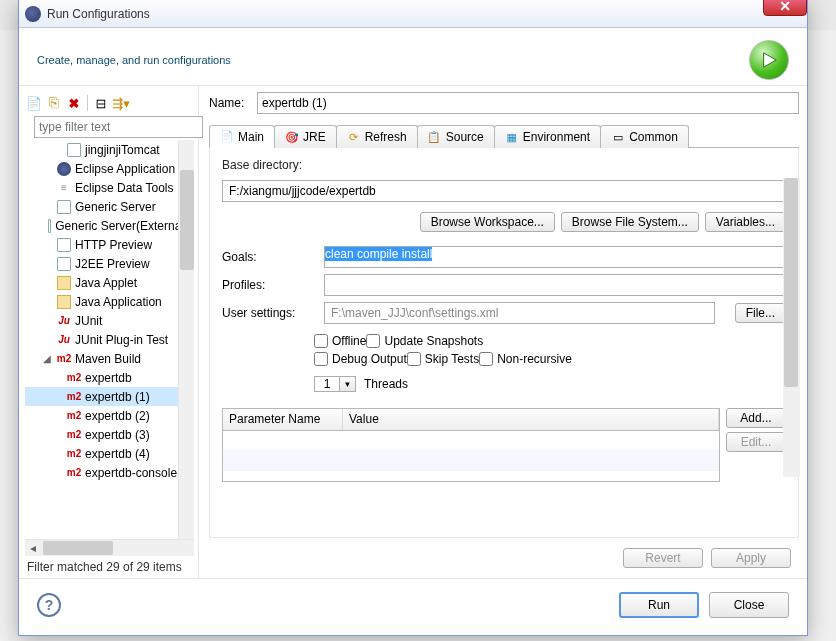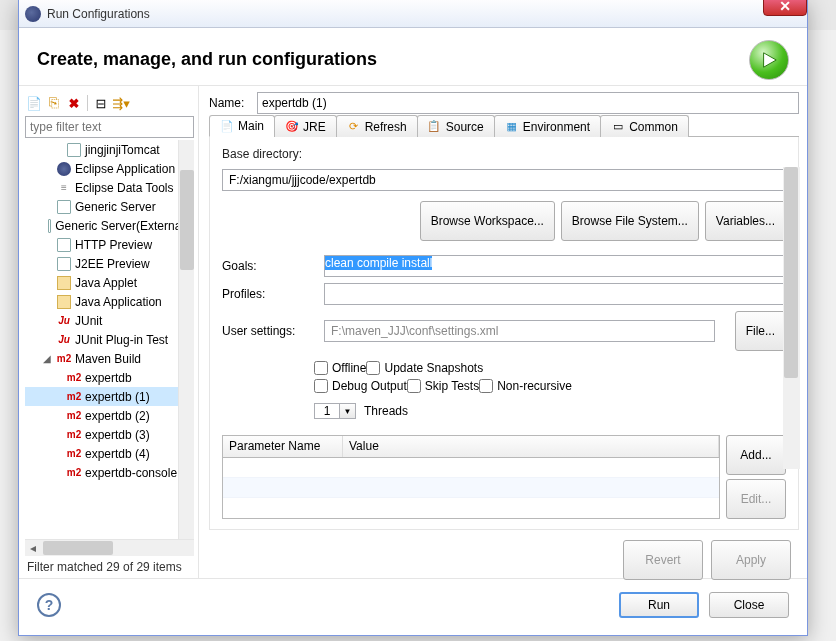--- a/index.html
+++ b/index.html
@@ -8,31 +8,31 @@
 .bg-clutter { position: absolute; top: 0; left: 0; width: 100%; height: 30px; background: #e8e8e8; display: flex; align-items: center; gap: 60px; padding-left: 200px; color: #888; }
 .bg-clutter span { font-size: 11px; }
 
 .window { position: absolute; top: 0; left: 18px; width: 790px; height: 636px; background: #fff; border: 1px solid #7a96df; border-top: none; box-shadow: 0 4px 20px rgba(0,0,0,0.3); }
 .titlebar { height: 28px; background: linear-gradient(#fdfdfe, #e7eef9); display: flex; align-items: center; padding: 0 6px; border-bottom: 1px solid #c0c8d8; position: relative; }
 .titlebar .eclipse-icon { width: 16px; height: 16px; margin-right: 6px; background: radial-gradient(circle at 40% 40%, #5b6b9e, #2c3970); border-radius: 50%; }
 .titlebar .title { font-size: 12px; color: #333; }
 .close-btn { position: absolute; top: -4px; right: 0px; width: 44px; height: 20px; background: linear-gradient(#e68, #c9302c); border: 1px solid #8b1a1a; border-radius: 0 0 4px 4px; color: #fff; display: flex; align-items: center; justify-content: center; font-weight: bold; font-size: 14px; }
 
 .header { padding: 16px 18px 10px; border-bottom: 1px solid #e5e5e5; display: flex; justify-content: space-between; align-items: center; height: 58px; }
-.header h1 { font-size: 18px; font-weight: bold; color: #000000; }
+.header h1 { font-size: 11px; font-weight: normal; color: #0c4a6e; }
 .run-orb { width: 40px; height: 40px; border-radius: 50%; background: radial-gradient(circle at 35% 30%, #d4f5c4, #4abe1e 55%, #2a8f0a); border: 1px solid #bbb; display: flex; align-items: center; justify-content: center; }
 .run-orb svg { width: 18px; height: 18px; }
 
 .body { display: flex; height: 492px; }
 
 .sidebar { width: 180px; border-right: 1px solid #e5e5e5; display: flex; flex-direction: column; padding: 6px 4px 0 6px; }
 .toolbar { display: flex; gap: 2px; padding: 2px 0 4px; align-items: center; }
 .toolbar .sep { width: 1px; height: 16px; background: #ccc; margin: 0 2px; }
 .toolbar .tb { width: 18px; height: 18px; display: flex; align-items: center; justify-content: center; font-size: 13px; cursor: pointer; }
-.filter-input { width: 100%; height: 22px; border: 1px solid #abadb3; padding: 2px 4px; color: #c2410c; background: #fff; }
+.filter-input { width: 100%; height: 22px; border: 1px solid #abadb3; padding: 2px 4px; color: #c2410c; background: #fff; margin-left: 9px; }
 
 .tree { flex: 1; overflow: hidden; border: none; margin-top: 2px; position: relative; }
 .tree-scroll { position: absolute; right: 0; top: 0; bottom: 0; width: 16px; background: #f0f0f0; border-left: 1px solid #e5e5e5; }
 .tree-scroll .thumb { position: absolute; top: 30px; width: 14px; left: 1px; height: 100px; background: #cdcdcd; border-radius: 2px; }
 .tree ul { list-style: none; }
 .tree li { display: flex; align-items: center; height: 19px; padding-left: 30px; gap: 4px; cursor: pointer; white-space: nowrap; overflow: hidden; }
 .tree li.indent1 { padding-left: 18px; }
 .tree li.indent2 { padding-left: 42px; }
 .tree li.selected { background: #cce8ff; }
 .tree .arrow { width: 10px; display: inline-block; color: #666; font-size: 10px; }
@@ -43,37 +43,37 @@
 .icn-java { background: #f8e0a0; border: 1px solid #d4b050; }
 .icn-ju { color: #c00; font-weight: bold; font-style: italic; font-size: 11px; }
 .icn-m2 { color: #c00; font-weight: bold; font-size: 10px; }
 
 .hscroll { height: 17px; background: #f0f0f0; border-top: 1px solid #e5e5e5; display: flex; align-items: center; }
 .hscroll .arr { width: 16px; text-align: center; color: #666; }
 .hscroll .hthumb { width: 70px; height: 14px; background: #cdcdcd; border-radius: 2px; margin-left: 2px; }
 .filter-status { padding: 4px 2px; color: #333; }
 
 .main { flex: 1; display: flex; flex-direction: column; padding: 6px 8px 0 10px; position: relative; }
-.name-row { display: flex; align-items: center; gap: 8px; margin-bottom: 0; }
+.name-row { display: flex; align-items: center; gap: 8px; margin-bottom: 10px; }
 .name-row label { width: 40px; }
 .name-row input { flex: 1; height: 22px; border: 1px solid #abadb3; padding: 2px 4px; }
 
 .tabs { display: flex; border-bottom: 1px solid #b8b8b8; height: 24px; }
 .tab { display: flex; align-items: center; gap: 4px; padding: 3px 10px; border: 1px solid #b8b8b8; border-bottom: none; background: linear-gradient(#fdfdfd,#ececec); margin-right: -1px; border-radius: 3px 3px 0 0; cursor: pointer; position: relative; top: 1px; }
 .tab.active { background: #fff; border-bottom: 1px solid #fff; }
 .tab .ti { width: 14px; height: 14px; display: inline-flex; align-items: center; justify-content: center; font-size: 11px; }
 
 .tab-body { border: 1px solid #e5e5e5; border-top: none; padding: 10px 12px; flex: 1; display: flex; flex-direction: column; gap: 6px; position: relative; }
 .vscroll { position: absolute; right: -2px; top: 30px; bottom: 60px; width: 17px; background: #f0f0f0; }
 .vscroll .vthumb { position: absolute; top: 0; left: 1px; width: 14px; height: 70%; background: #cdcdcd; border-radius: 2px; }
 
 .field-label { color: #222; margin-bottom: 2px; }
 .text-input { width: 100%; height: 22px; border: 1px solid #abadb3; padding: 2px 6px; background: #fff; }
 .btn-row { display: flex; gap: 6px; justify-content: flex-end; margin-top: 4px; }
-.btn { height: 40px; padding: 0 10px; border: 1px solid #acacac; background: linear-gradient(#fdfdfd,#e8e8e8); border-radius: 3px; cursor: pointer; }
+.btn { height: 20px; padding: 0 10px; border: 1px solid #acacac; background: linear-gradient(#fdfdfd,#e8e8e8); border-radius: 3px; cursor: pointer; }
 .btn.disabled { color: #999; }
 .btn.primary { border: 2px solid #5596e6; }
 
 .grid-row { display: flex; align-items: center; gap: 20px; }
 .grid-row label { width: 82px; }
 .grid-row .text-input { flex: 1; }
 .selected-text { background: #3399ff; color: #fff; display: inline; }
 
 .checks { margin-left: 92px; display: flex; flex-direction: column; gap: 4px; margin-top: 4px; }
 .check-row { display: flex; }

